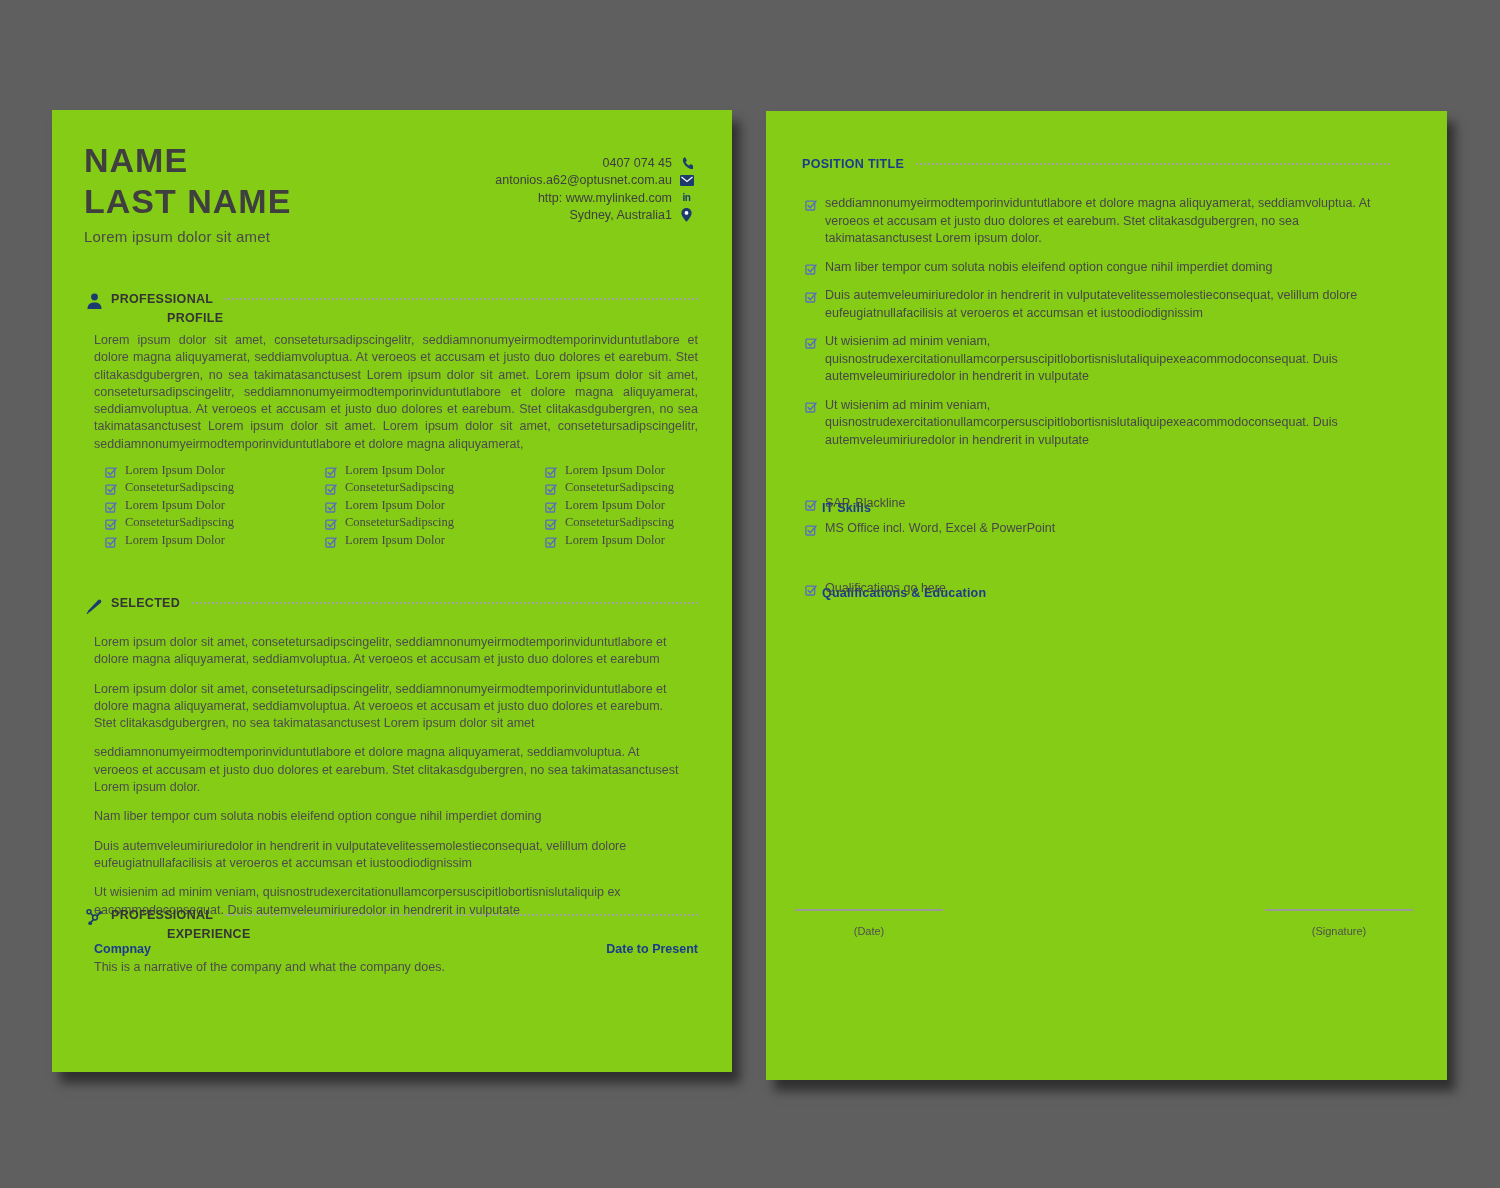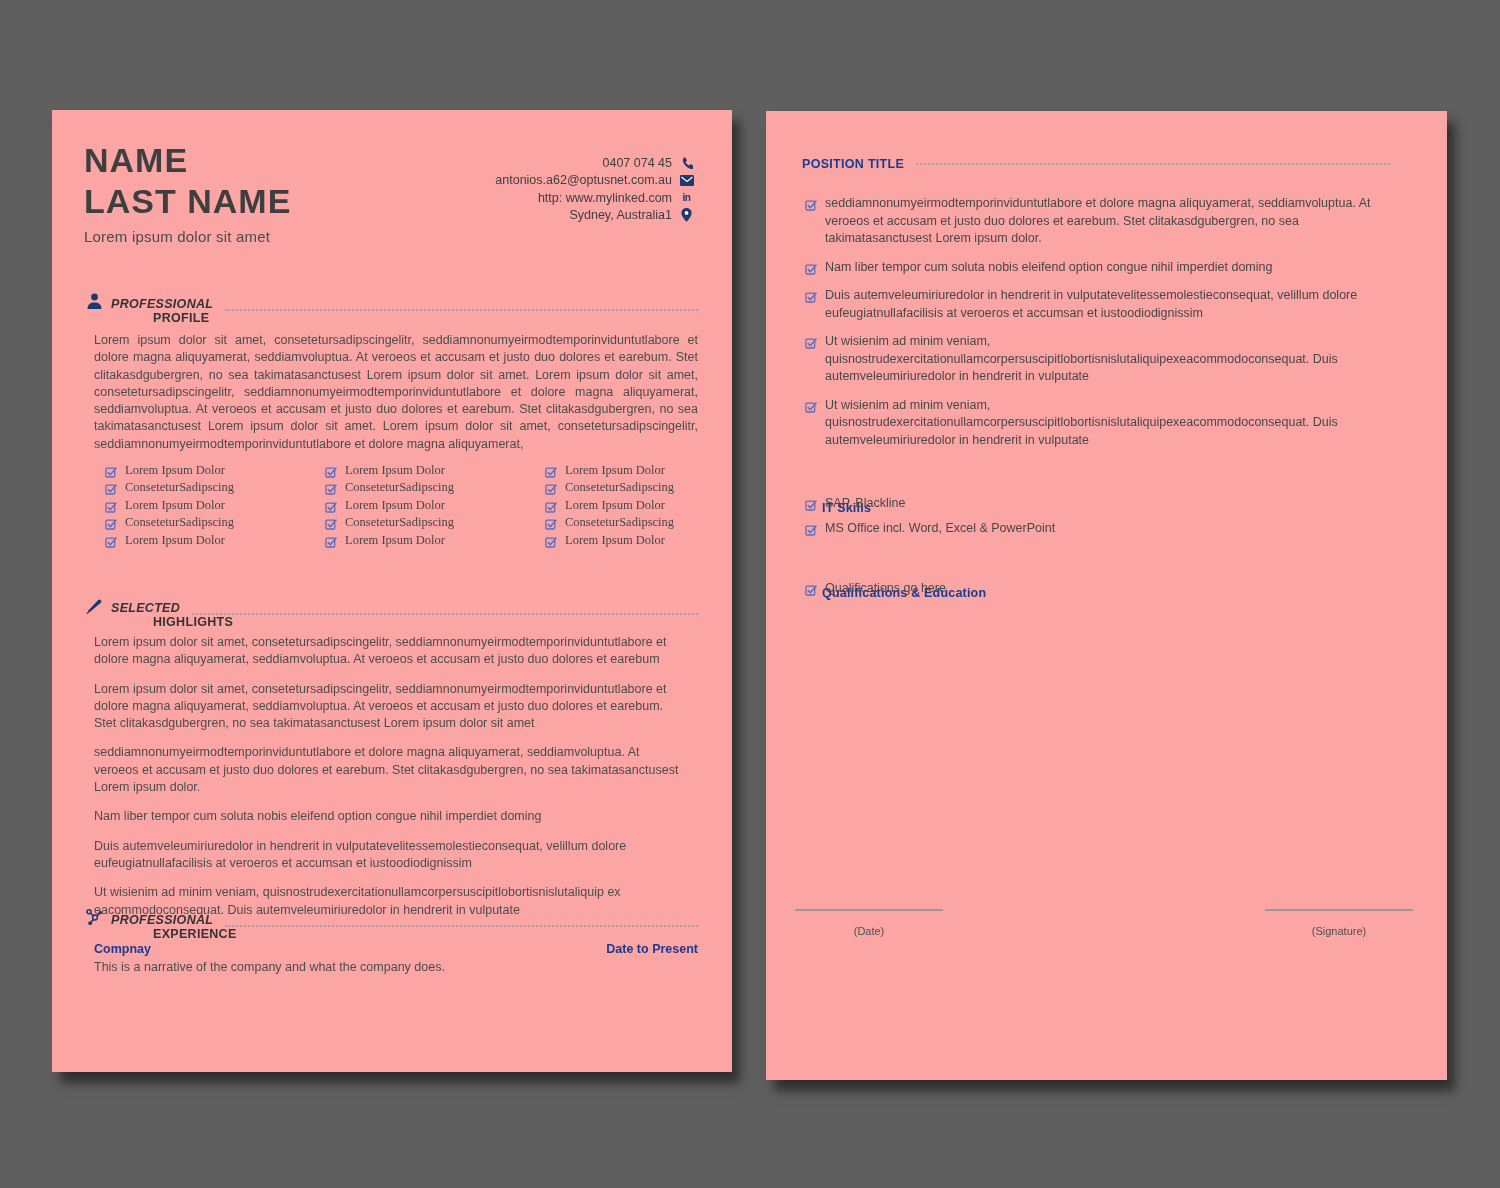--- a/index.html
+++ b/index.html
@@ -3,43 +3,43 @@
 <meta charset="utf-8">
 <style>
   html,body{margin:0;padding:0;}
   body{
     width:1500px;height:1188px;position:relative;
     background:#5f5f5f;
     font-family:"Liberation Sans","DejaVu Sans",sans-serif;
     overflow:hidden;
   }
   .page{
-    position:absolute;background:#fca5a5;
+    position:absolute;background:#84cc16;
     box-shadow:8px 11px 10px rgba(0,0,0,.5);
   }
   #page1{left:52px;top:110px;width:680px;height:962px;}
   #page2{left:766px;top:111px;width:681px;height:969px;}
 
   
   .name-block{position:absolute;left:32px;top:30px;}
   .name-line{font-size:34px;line-height:41px;font-weight:bold;color:#3f3f3f;letter-spacing:1px;}
   .tagline{font-size:15px;color:#4a4a4a;margin-top:6px;letter-spacing:.2px;}
 
   .contact{position:absolute;right:38px;top:44px;text-align:right;}
   .contact-row{display:flex;justify-content:flex-end;align-items:center;height:17.5px;
     font-size:12.5px;color:#3e3e3e;font-weight:500;}
   .contact-icon{display:inline-flex;width:15px;justify-content:center;margin-left:7px;color:#1d3a6e;}
   .li-glyph{font-size:10px;font-weight:800;color:#1d3a6e;letter-spacing:-.5px;line-height:12px;}
 
   
   .sec{position:absolute;}
-  .sec-row{display:flex;align-items:flex-end;font-style:italic;}
+  .sec-row{display:flex;align-items:flex-start;}
   .sec-icon{width:19px;height:19px;flex:0 0 19px;margin-right:7px;color:#1d3a6e;}
   .sec-l1,.sec-l2{font-size:12.5px;font-weight:bold;color:#343434;letter-spacing:.3px;line-height:14px;}
-  .sec-l2{margin-left:26px;padding-left:42px;}
+  .sec-l2{margin-left:40px;padding-left:42px;}
   .dots{flex:1;border-top:2px dotted #a3a3a3;margin-left:12px;margin-top:6px;}
   .navy{color:#1c3b8e !important;}
 
   
   .body-txt{font-size:12.5px;line-height:17.3px;color:#4c4c4c;}
   .justify{text-align:justify;}
   .para{margin:0 0 12px 0;}
 
   
   .cb-item{display:flex;align-items:flex-start;}
@@ -281,21 +281,20 @@
     <div class="sec-row">
       <span class="sec-icon">
         <svg width="19" height="19" viewBox="0 0 19 19">
             <path fill="currentColor" d="M4.6 16.2 2.4 16.9 3.1 14.7 13.2 4.1c.7-.7 1.8-.7 2.4 0l.2.2c.7.7.7 1.8 0 2.4L4.6 16.2z"></path>
             <path fill="currentColor" d="M1.6 18l2-.5-1.5-1.5-.5 2z"></path>
           </svg>
       </span>
       <span class="sec-l1">SELECTED</span>
       <div class="dots"></div>
     </div>
-    <div class="sec-l2">HIGHLIGHTS</div>
   </div>
 
   <div class="body-txt" style="position:absolute;left:42px;top:524px;width:588px;">
 
       <p class="para">Lorem ipsum dolor sit amet, consetetursadipscingelitr, seddiamnonumyeirmodtemporinviduntutlabore et dolore magna aliquyamerat, seddiamvoluptua. At veroeos et accusam et justo duo dolores et earebum</p>
 
       <p class="para">Lorem ipsum dolor sit amet, consetetursadipscingelitr, seddiamnonumyeirmodtemporinviduntutlabore et dolore magna aliquyamerat, seddiamvoluptua. At veroeos et accusam et justo duo dolores et earebum. Stet clitakasdgubergren, no sea takimatasanctusest Lorem ipsum dolor sit amet</p>
 
       <p class="para">seddiamnonumyeirmodtemporinviduntutlabore et dolore magna aliquyamerat, seddiamvoluptua. At veroeos et accusam et justo duo dolores et earebum. Stet clitakasdgubergren, no sea takimatasanctusest Lorem ipsum dolor.</p>
 

